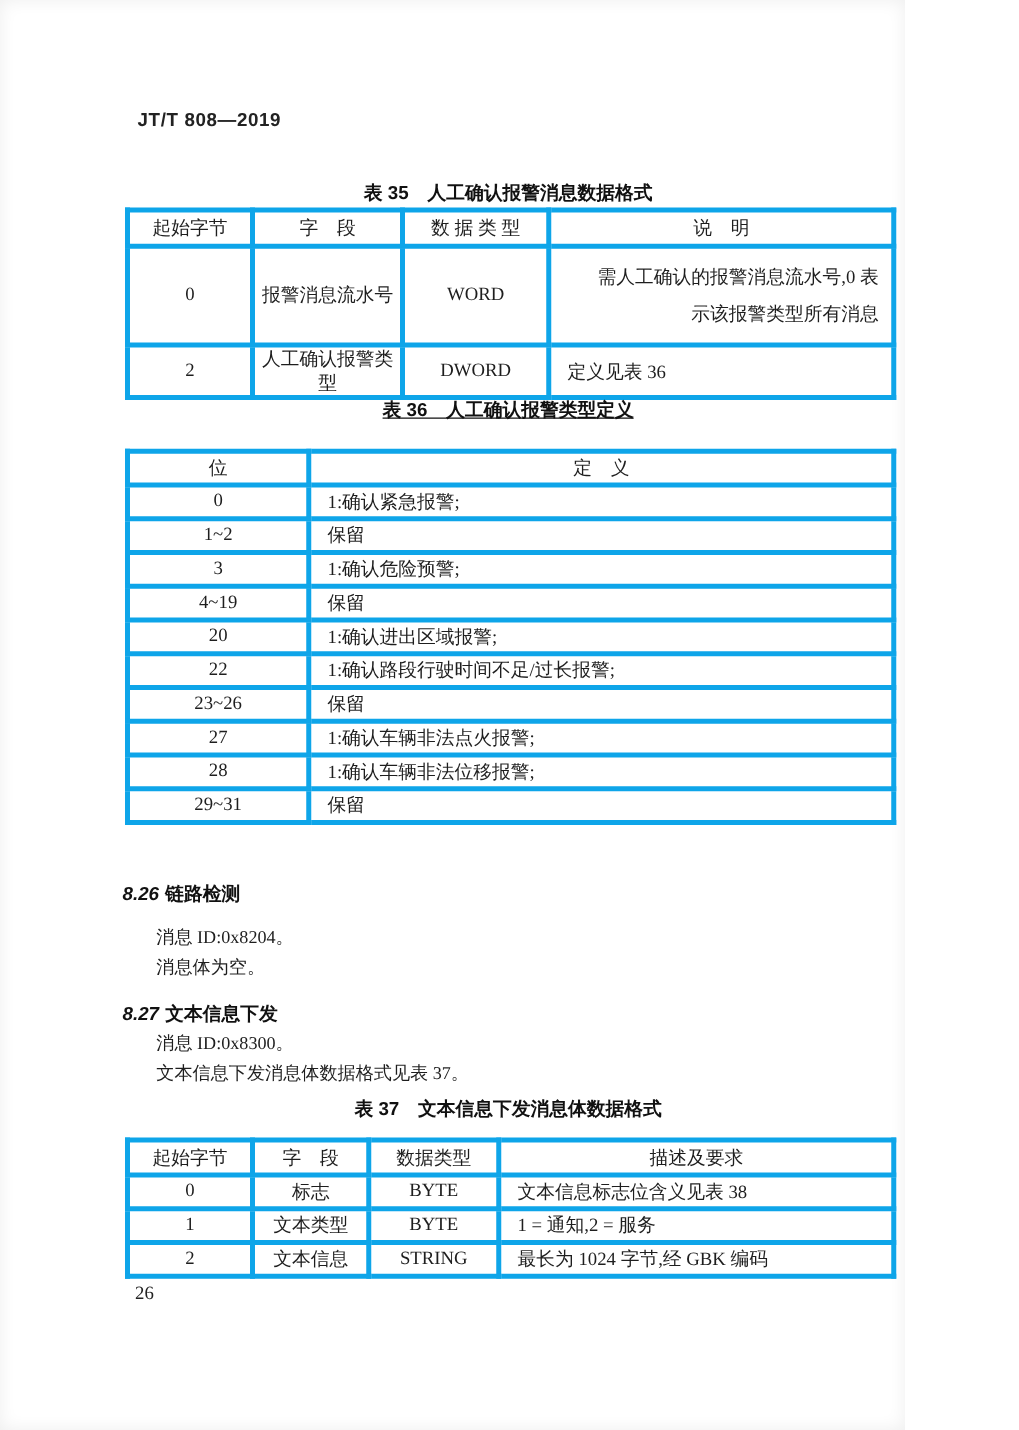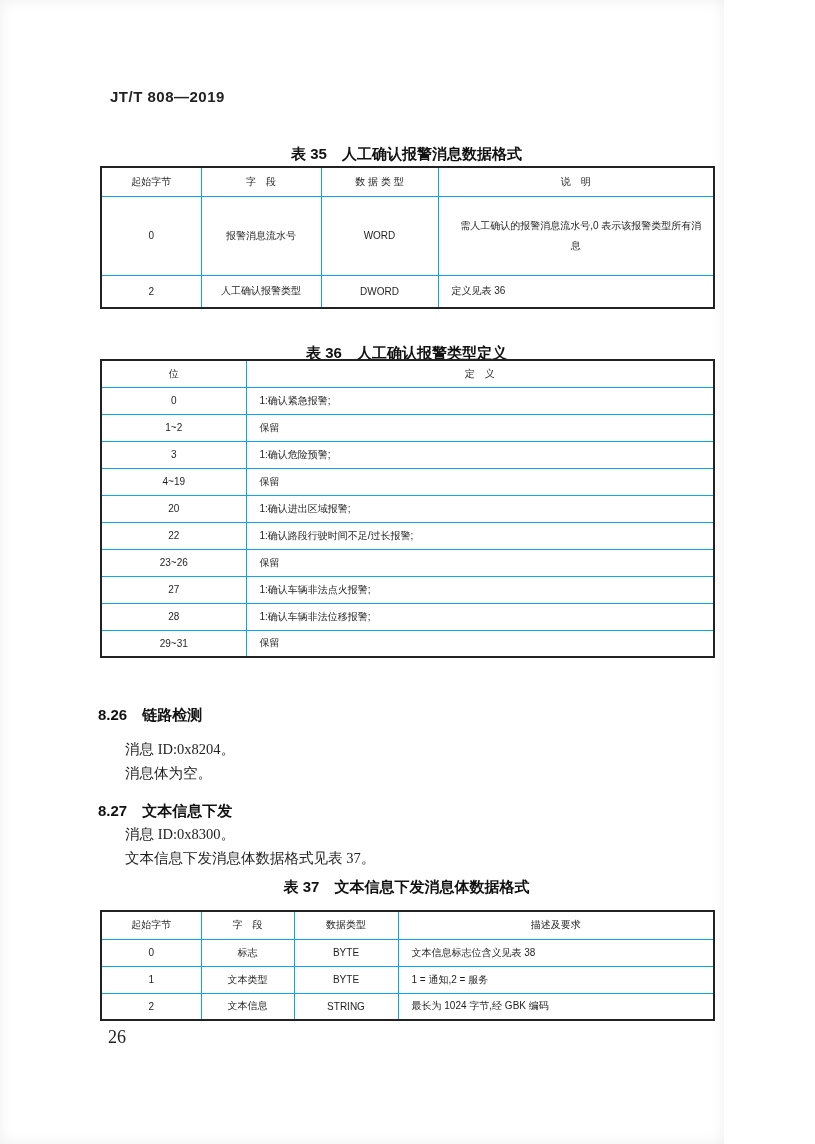--- a/index.html
+++ b/index.html
@@ -13,56 +13,56 @@
   .doc-header{
     position:absolute;left:110px;top:88px;
     font-family:"Liberation Sans","DejaVu Sans",sans-serif;
     font-weight:700;font-size:15px;letter-spacing:.5px;color:#222;
   }
   .table-title{
     position:absolute;left:100px;width:613px;text-align:center;
     font-family:"Liberation Sans","DejaVu Sans",sans-serif;
     font-weight:700;font-size:15px;color:#111;
   }
-  .tt35{top:130px;margin-top:15px;} .tt36{top:344px;text-decoration:underline;} .tt37{top:878px;}
+  .tt35{top:130px;margin-top:15px;} .tt36{top:319px;text-decoration:underline;} .tt37{top:878px;}
   table{
     position:absolute;left:100px;width:613px;
     border-collapse:collapse;table-layout:fixed;
     border:2px solid #222;
   }
   .t35{top:166px;} .t36{top:359px;} .t37{top:910px;}
   td{
-    border:1px solid #0ea5e9;
-    font-family:Liberation Sans, sans-serif;
-    font-size:10px;color:#1e1e1e;
+    border:4px solid #0ea5e9;
+    font-family:Liberation Serif, serif;
+    font-size:15px;color:#1e1e1e;
     padding:0 4px;vertical-align:middle;overflow:hidden;
   }
   td.c{text-align:center;}
   td.l{text-align:left;padding-left:13px;}
   .t35 tr.hd td,.t36 tr.hd td,.t37 tr.hd td{text-align:center;}
   .t35 tr.hd{height:29px;} .t35 tr.r0{height:79px;} .t35 tr.r1{height:33px;}
   .t36 tr.hd{height:27px;} .t36 tr.rw{height:27px;}
   .t37 tr.hd{height:28px;} .t37 tr.rw{height:27px;}
   td.desc35{
-    text-align:center;padding:4px 10px;text-indent:1em;
+    text-align:right;padding:4px 10px;text-indent:1em;
     line-height:2.0;word-break:break-all;
   }
   .sec{
     position:absolute;left:98px;
     font-family:"Liberation Sans","DejaVu Sans",sans-serif;
     font-weight:700;font-size:15px;color:#111;
   }
   .sec826{top:706px;} .sec827{top:802px;}
-  .sec .num{margin-right:15px;}
+  .sec .num{margin-right:5px;font-style:italic;}
   .body-line{
     position:absolute;left:125px;font-size:14.5px;color:#1e1e1e;
   }
   .bl1{top:740px;} .bl2{top:764px;} .bl3{top:825px;} .bl4{top:849px;}
   .page-number{
-    position:absolute;left:108px;top:1027px;font-size:18px;color:#222;
+    position:absolute;left:108px;top:1027px;font-size:15px;color:#222;
   }
 </style>
 </head>
 <body>
 
 <div class="page">
 
   <div class="doc-header">JT/T 808—2019</div>
 
   <div class="table-title tt35">表 35　人工确认报警消息数据格式</div>

